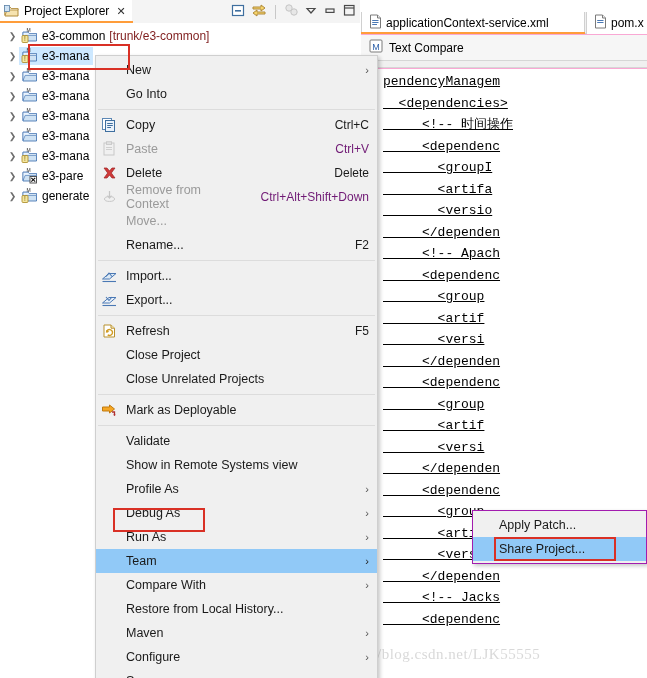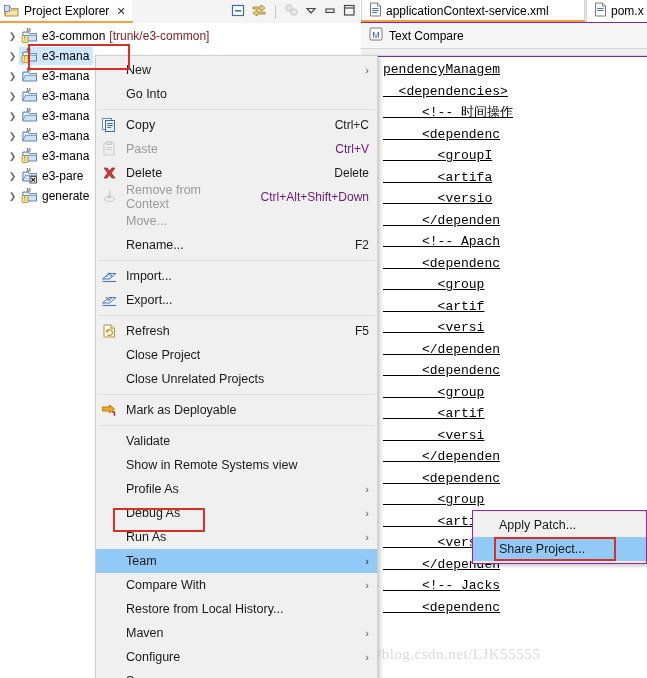--- a/index.html
+++ b/index.html
@@ -62,22 +62,22 @@
   .tree-label { font-size: 12px; color: #000; }
   .tree-label-dim { font-size: 12px; color: #7f1d1d; margin-left: 4px; }
 
   
   .annot {
     position: absolute; border: 2px solid #d93025; pointer-events: none; z-index: 60;
   }
 
   
   .editor-area {
-    position: absolute; left: 361px; top: 0; width: 286px; height: 619px;
-    background: #6d28d9;
+    position: absolute; left: 361px; top: 12px; width: 286px; height: 619px;
+    background: #f9a8d4;
   }
   .editor-tabbar {
     position: absolute; left:0; top:0; width: 286px; height: 22px;
     background: #f0f0f0; border-bottom: 1px solid #cfcfcf;
   }
   .etab {
     position:absolute; top:0; height: 22px; display:flex; align-items:center; gap:4px;
     padding: 0 7px; background:#fff; border-left:1px solid #d0d0d0; border-right:1px solid #d0d0d0;
     font-size: 12px; white-space: nowrap;
   }

